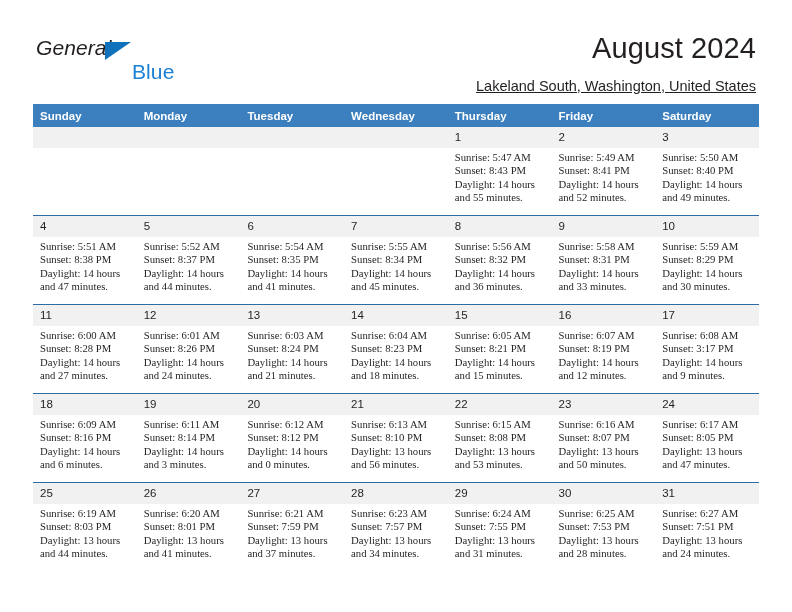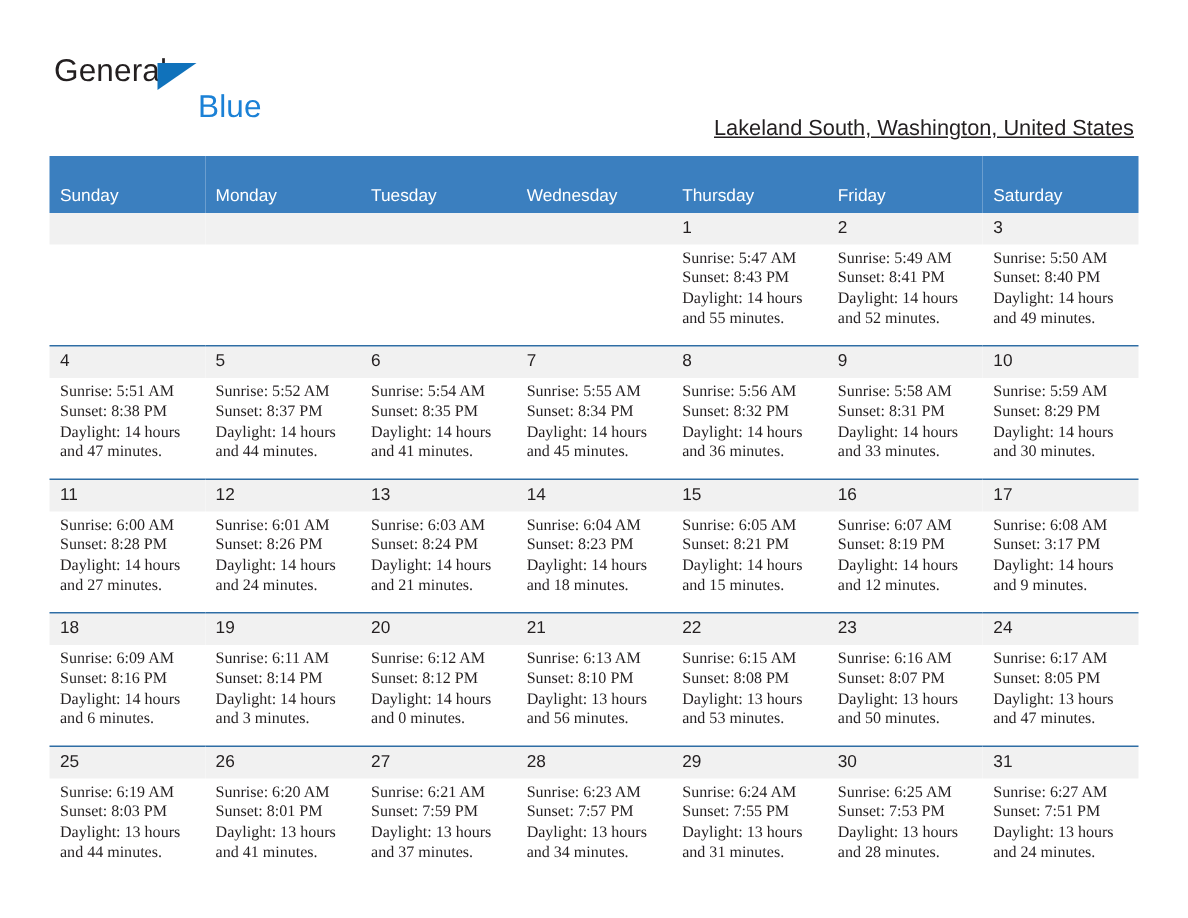--- a/index.html
+++ b/index.html
@@ -37,20 +37,21 @@
     height: 56px;
   }
   .logo-general {
     position: absolute;
     left: 0;
     top: 0;
     font-size: 21px;
     letter-spacing: 0.1px;
     color: #231f20;
     font-family: "Liberation Sans", sans-serif;
+    font-style: italic;
   }
   .logo-tri {
     position: absolute;
     left: 69px;
     top: 6px;
     width: 0;
     height: 0;
     border-left: 26px solid #1072bb;
     border-bottom: 18px solid transparent;
   }
@@ -91,23 +92,23 @@
     left: 33px;
     top: 104px;
     width: 726px;
     border-collapse: collapse;
     table-layout: fixed;
   }
   .cal th {
     background: #3b7fbf;
     color: #ffffff;
     font-size: 11.5px;
-    font-weight: normal;
+    font-weight: bold;
     text-align: left;
-    padding: 20px 0 5px 7px;
+    padding: 5px 0 5px 7px;
     height: 13px;
     border: none;
   }
   .cal td {
     vertical-align: top;
     padding: 0;
     border: none;
     border-top: 1.6px solid #2e6da4;
     height: 88px;
   }
@@ -145,20 +146,21 @@
 <div class="page">
 
   <div class="top">
 
     <div class="logo">
       <span class="logo-general">General</span>
       <span class="logo-tri"></span>
       <span class="logo-blue">Blue</span>
     </div>
 
+    <div class="title">August 2024</div>
     <div class="subtitle">Lakeland South, Washington, United States</div>
   </div>
 
   <table class="cal">
     <thead>
       <tr>
         <th>Sunday</th>
         <th>Monday</th>
         <th>Tuesday</th>
         <th>Wednesday</th>

